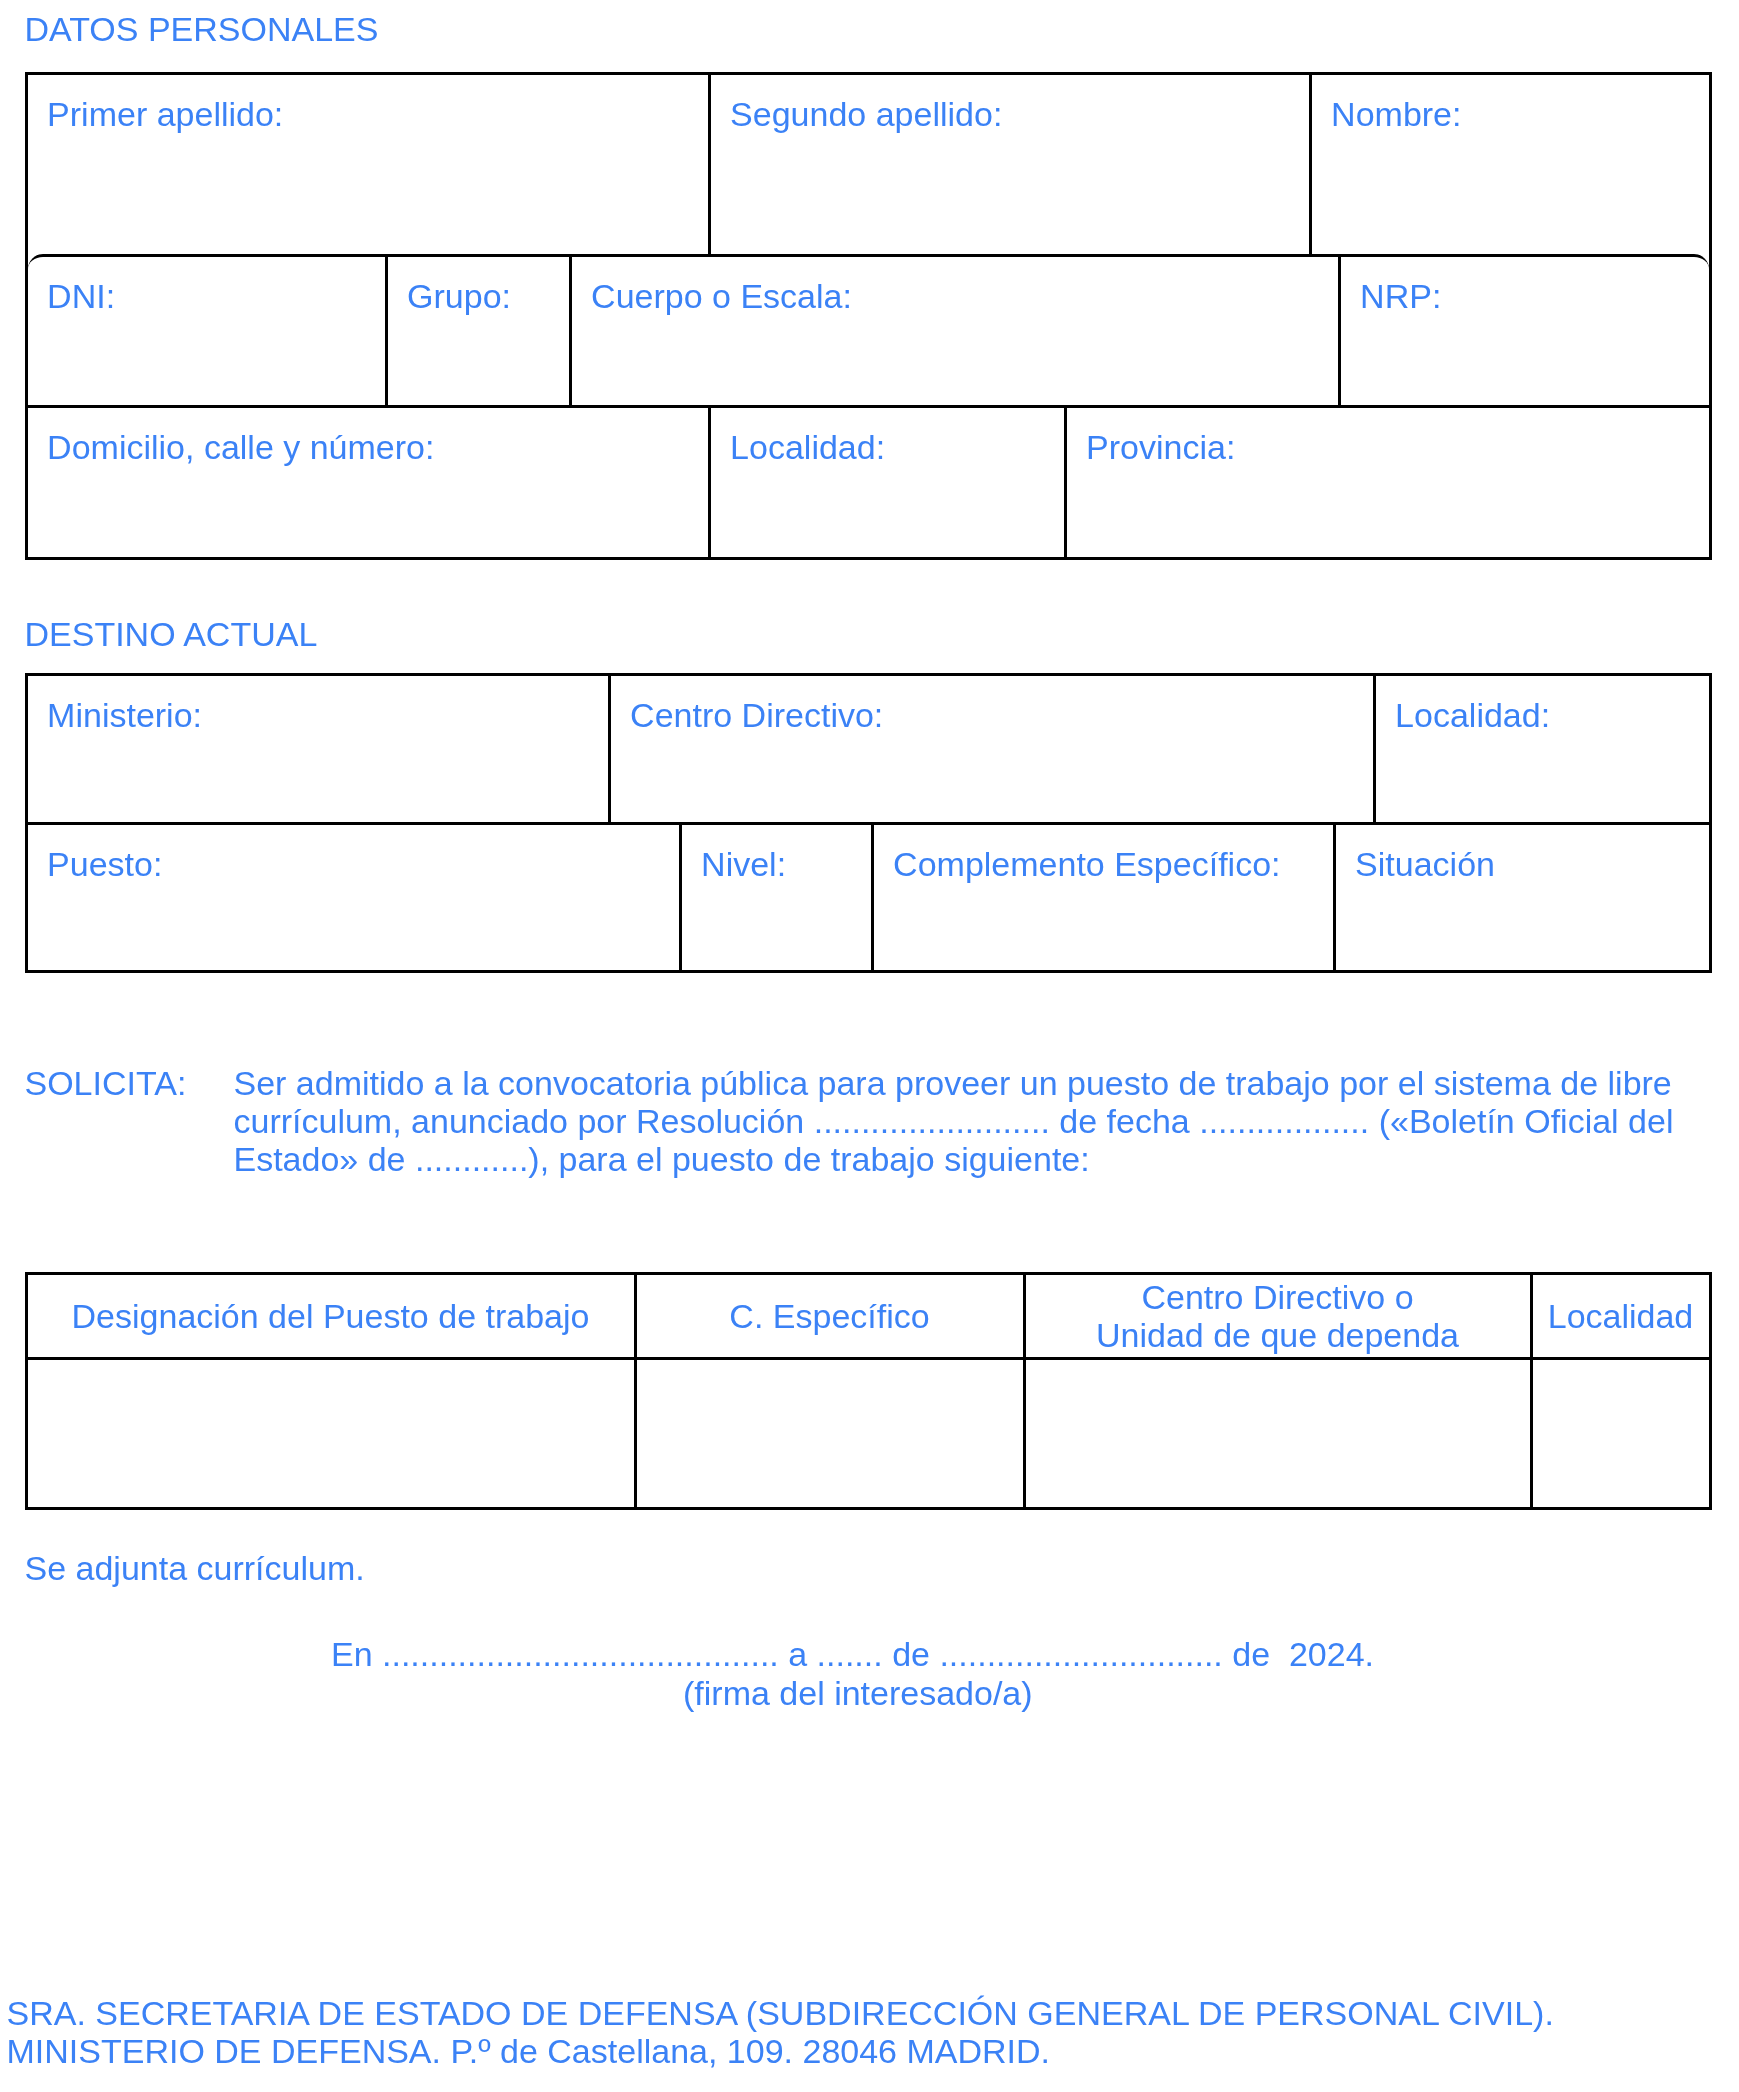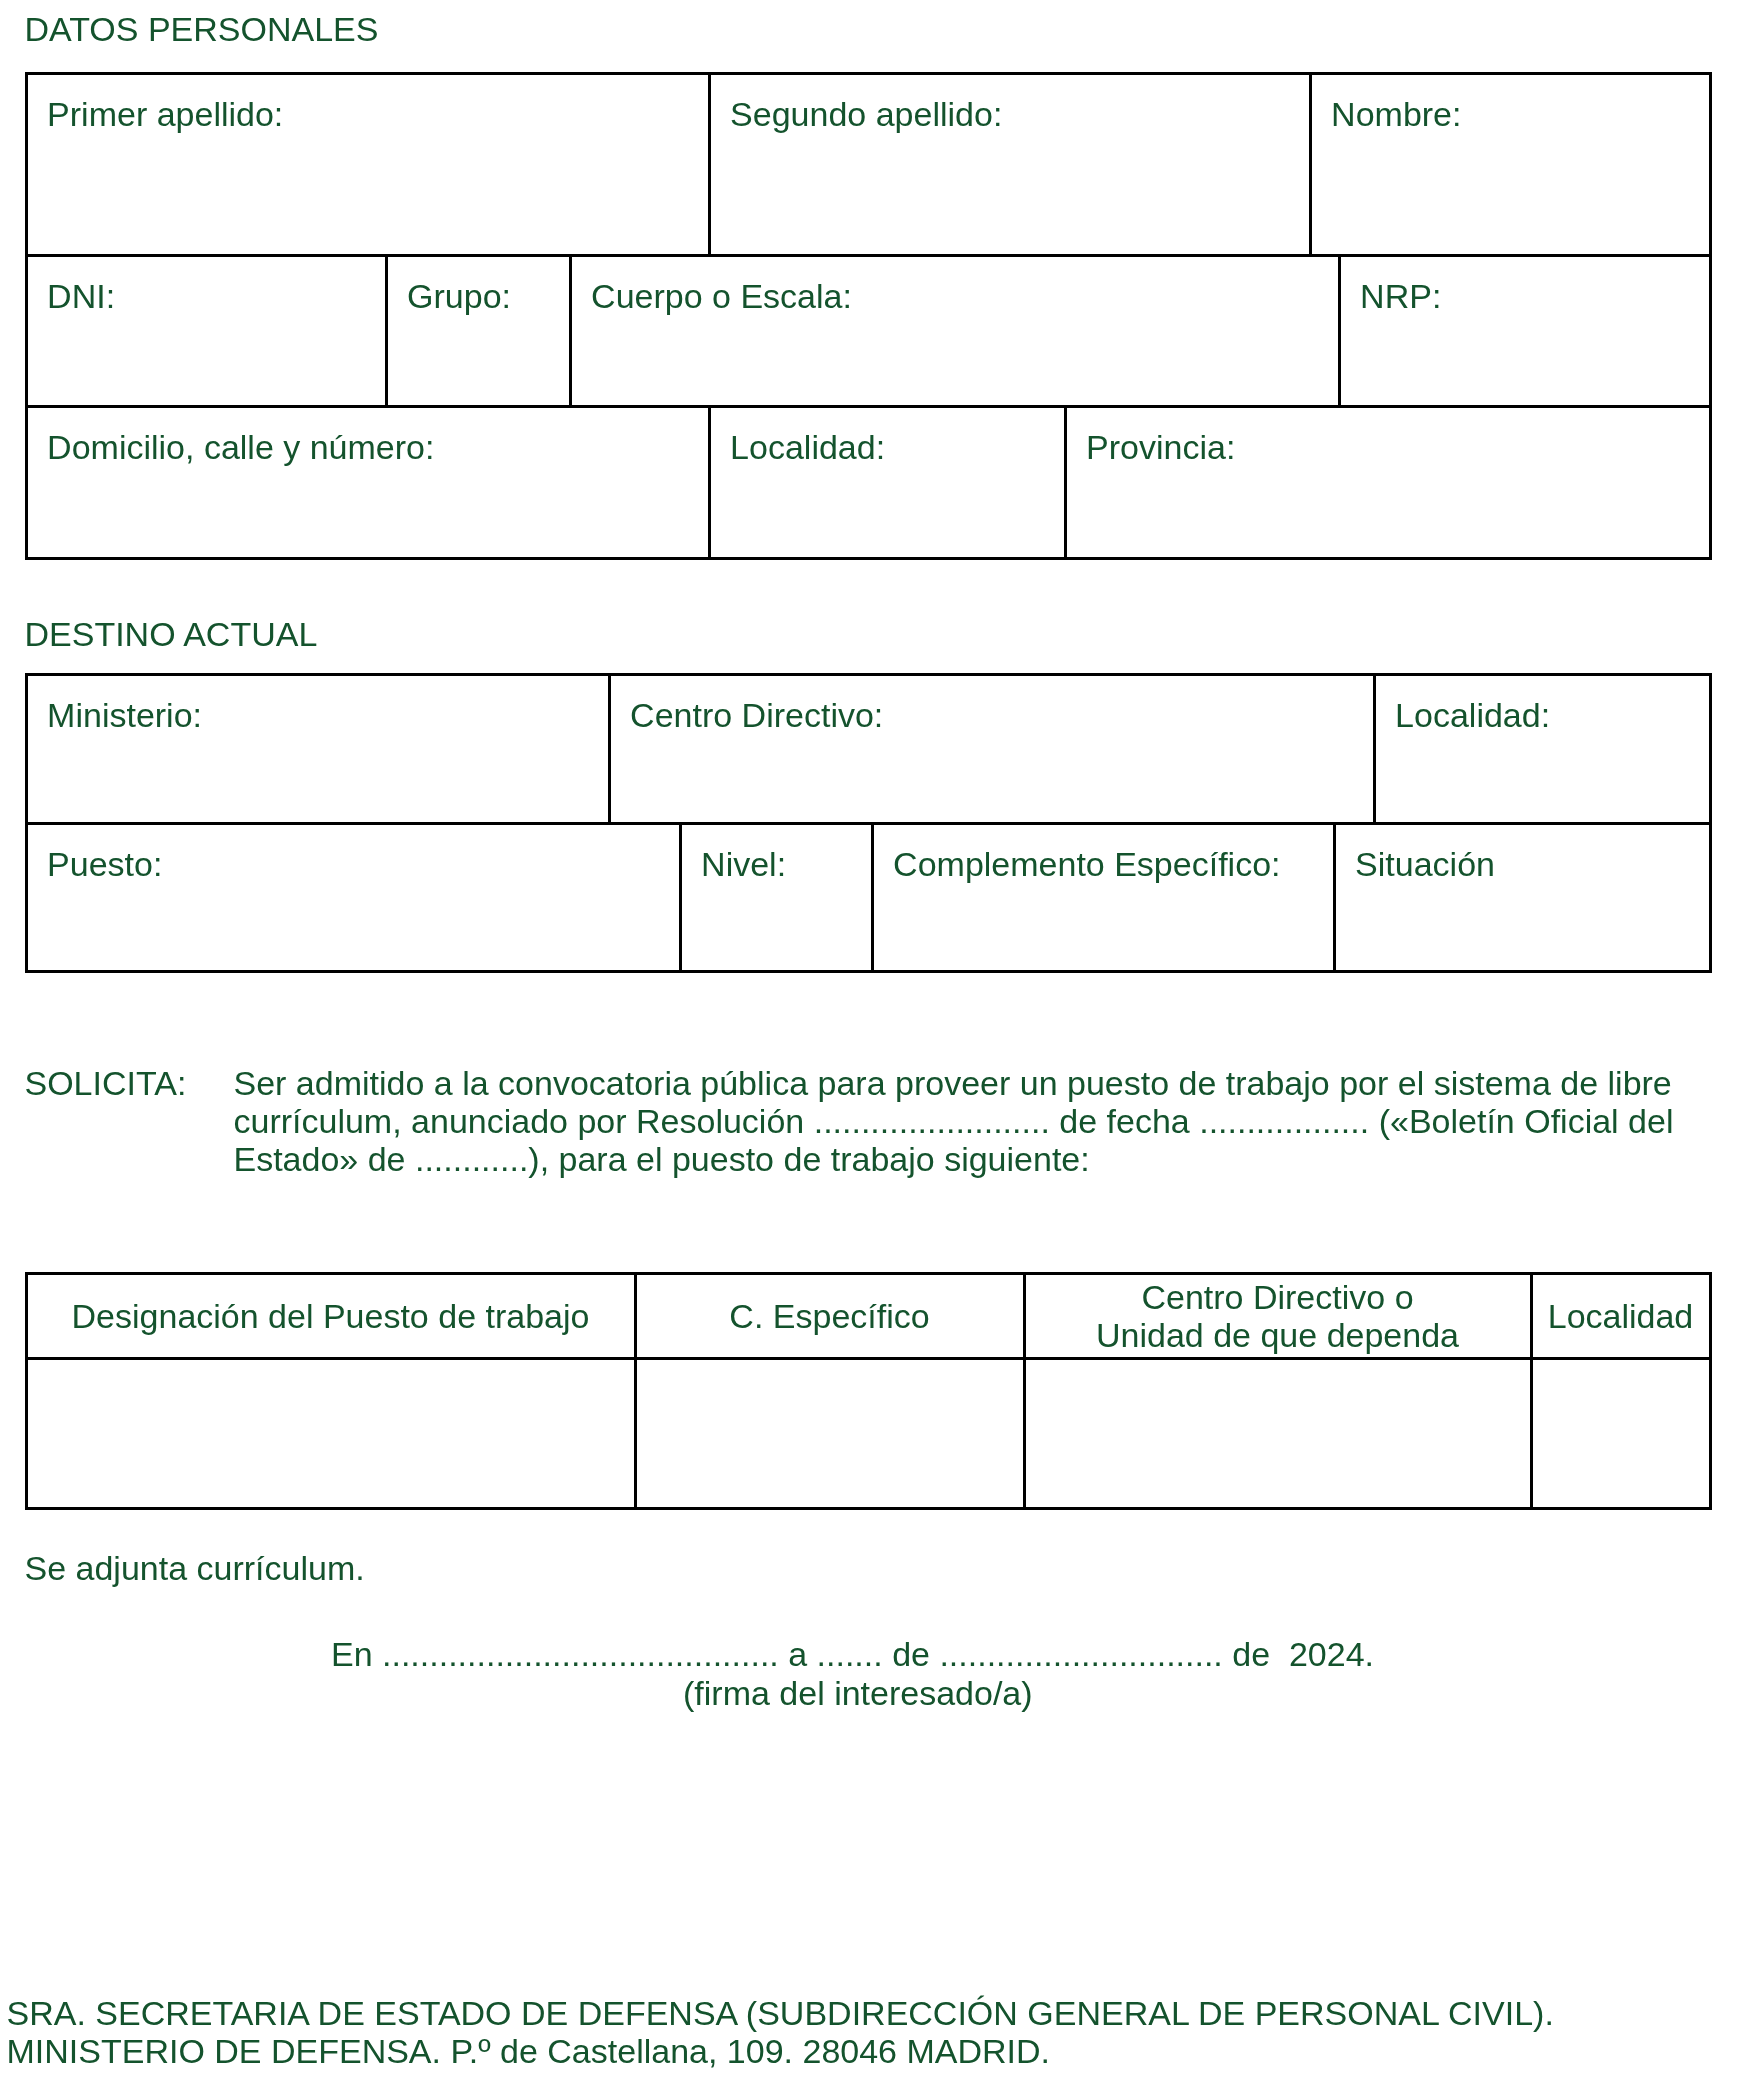--- a/index.html
+++ b/index.html
@@ -5,21 +5,21 @@
   * { margin:0; padding:0; box-sizing:border-box; }
   html, body { background:#ffffff; }
   #page {
     position:relative;
     width:1740px;
     height:2092px;
     background:#ffffff;
     font-family:"Liberation Sans", sans-serif;
     font-size:34px;
     line-height:38px;
-    color:#14532d;
+    color:#3b82f6;
     overflow:hidden;
   }
   .sec-title { position:absolute; left:24.5px; white-space:nowrap; }
   .tbl { position:absolute; left:24.5px; width:1687px; border:3.3px solid #000; background:#fff; }
   .trow { display:flex; align-items:stretch; }
   .trow + .trow { border-top:3.3px solid #000; }
   .tcell { position:relative; padding:19.6px 13px 0 19.6px; white-space:nowrap; overflow:hidden; }
   .tcell + .tcell { border-left:3.3px solid #000; }
   .fill { flex:1 1 auto; }
   .hdr {
@@ -45,21 +45,21 @@
       <div class="tcell" style="width:680px;">
         <span>Primer apellido:</span>
       </div>
       <div class="tcell" style="width:601px;">
         <span>Segundo apellido:</span>
       </div>
       <div class="tcell fill">
         <span>Nombre:</span>
       </div>
     </div>
-    <div class="trow" style="height:151px;">
+    <div class="trow" style="height:151px;border-radius:15px;">
       <div class="tcell" style="width:357px;">
         <span>DNI:</span>
       </div>
       <div class="tcell" style="width:184px;">
         <span>Grupo:</span>
       </div>
       <div class="tcell" style="width:769px;">
         <span>Cuerpo o Escala:</span>
       </div>
       <div class="tcell fill">

